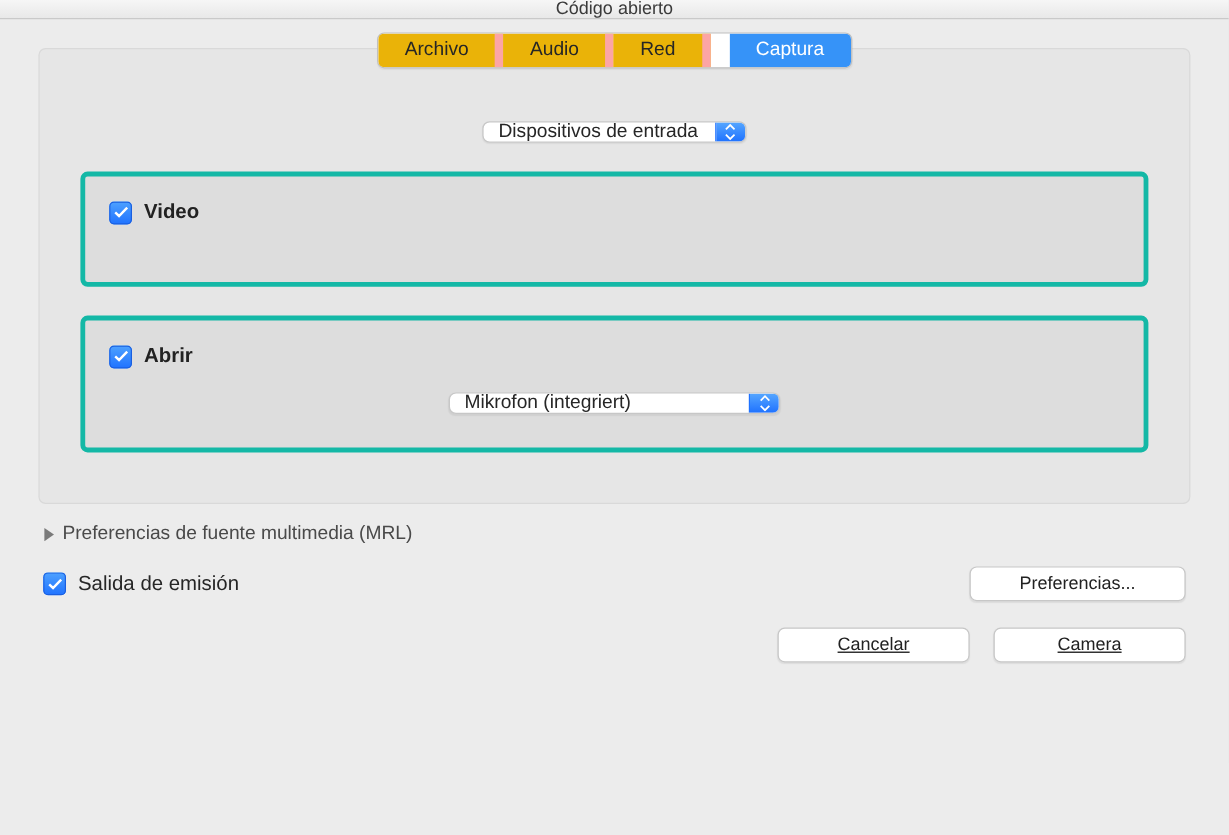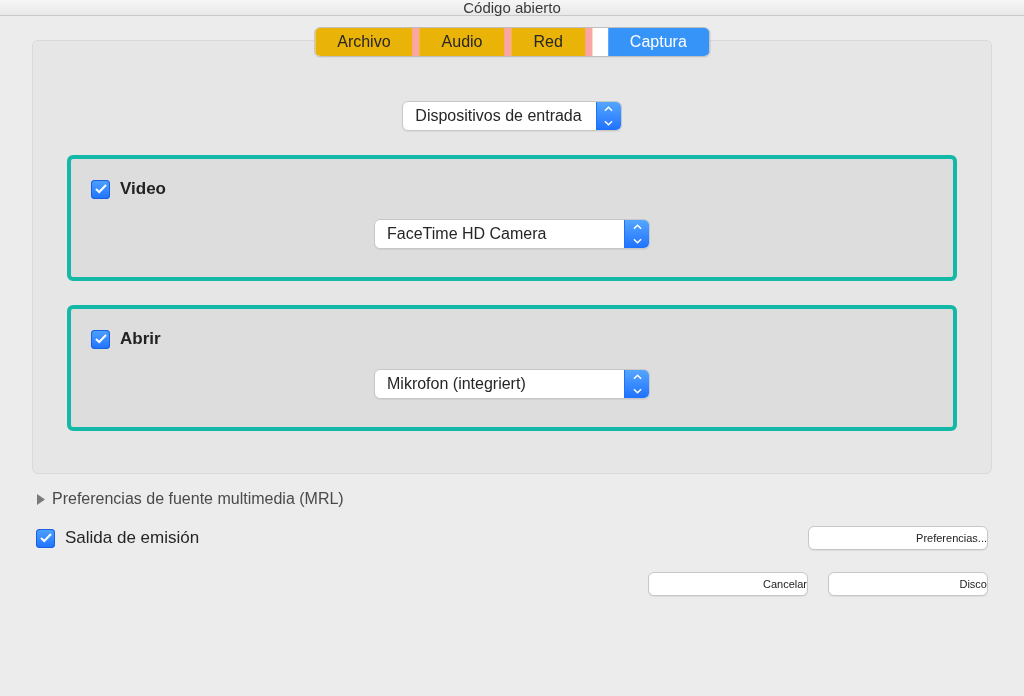--- a/index.html
+++ b/index.html
@@ -18,21 +18,21 @@
               display:flex; border:1px solid #bfbfbf; border-radius:6px; overflow:hidden;
               background:#fff; box-shadow:0 1px 1px rgba(0,0,0,.05); }
     .tabbar .tab { padding:5px 22px; font-size:16px; color:#262626; background:#eab308;
                    border-right:7px solid #fca5a5; cursor:default; }
     .tabbar .tab:last-child { border-right:none;margin-left:16px; }
     .tabbar .tab.active { background:#3693f8; color:#fff; }
 
     .centered { display:flex; justify-content:center; margin-bottom:24px; }
 
     .select { display:inline-flex; align-items:stretch; border:1px solid #c7c7c7;
-              border-radius:6px; overflow:hidden; background:#fff; height:30px;
+              border-radius:6px; overflow:hidden; background:#fff; height:18px;
               box-shadow:0 1px 1px rgba(0,0,0,.06); cursor:default; }
     .select .sel-text { padding:0 14px 0 12px; font-size:16px; color:#262626;
                         display:flex; align-items:center; white-space:nowrap; }
     .select .stepper { width:25px; background:linear-gradient(#55a6ff,#1f72ff);
                        display:flex; flex-direction:column; border-left:1px solid #1f72ff; }
     .select .stepper span { flex:1; display:flex; align-items:center; justify-content:center; }
     .select .stepper svg { width:9px; height:6px; display:block; }
 
     .group { background:#dddddd; border:4px solid #14b8a6; border-radius:6px;
              padding:20px 20px 28px 20px; margin-bottom:24px; }
@@ -47,24 +47,24 @@
 
     .disclosure-row { display:flex; align-items:center; gap:6px; padding:16px 36px 0 36px;
                       font-size:16px; color:#4a4a4a; cursor:default; }
     .disclosure-row svg { width:10px; height:11px; }
 
     .bottom { padding:18px 36px 0 36px; display:flex; align-items:center; }
     .bottom .live { display:flex; align-items:center; gap:10px; font-size:17px; color:#262626; }
     .spacer { flex:1; }
 
     .button { background:#fff; border:1px solid #c7c7c7; border-radius:6px;
-              padding:5px 0; font-size:11px; color:#222; min-width:160px; text-align:right;
+              padding:5px 0; font-size:15px; color:#222; min-width:160px; text-align:center;
               box-shadow:0 1px 1px rgba(0,0,0,.07); cursor:default; }
 
-    .actions { padding:22px 36px 0 36px; display:flex; justify-content:flex-end; gap:20px; }
+    .actions { padding:22px 36px 0 36px; display:flex; justify-content:flex-end; gap:20px;text-decoration:underline; }
   </style>
 </head>
 <body>
 
 <div class="titlebar">
   <span>Código abierto</span>
 </div>
 
 <div class="content">
   <div class="panel">
@@ -95,37 +95,20 @@
     </div>
 
     <div class="group">
       <div class="group-head">
         <div class="checkbox">
           <svg viewBox="0 0 12 10">
               <path d="M1 5 L4.2 8 L11 1" fill="none" stroke="#fff" stroke-width="2"></path>
             </svg>
         </div>
         <span>Video</span>
-      </div>
-      <div class="centered">
-        <div class="select" style="min-width:276px;">
-          <div class="sel-text" style="flex:1;">FaceTime HD Camera</div>
-          <div class="stepper">
-            <span>
-                <svg viewBox="0 0 10 6">
-                  <path d="M1 5 L5 1 L9 5" fill="none" stroke="#fff" stroke-width="1.6"></path>
-                </svg>
-              </span>
-            <span>
-                <svg viewBox="0 0 10 6">
-                  <path d="M1 1 L5 5 L9 1" fill="none" stroke="#fff" stroke-width="1.6"></path>
-                </svg>
-              </span>
-          </div>
-        </div>
       </div>
     </div>
 
     <div class="group">
       <div class="group-head">
         <div class="checkbox">
           <svg viewBox="0 0 12 10">
               <path d="M1 5 L4.2 8 L11 1" fill="none" stroke="#fff" stroke-width="2"></path>
             </svg>
         </div>
@@ -168,14 +151,14 @@
         </svg>
     </div>
     <span>Salida de emisión</span>
   </div>
   <div class="spacer"></div>
   <div class="button" style="min-width:180px;">Preferencias...</div>
 </div>
 
 <div class="actions">
   <div class="button">Cancelar</div>
-  <div class="button">Disco</div>
+  <div class="button">Camera</div>
 </div>
 
 </body></html>

